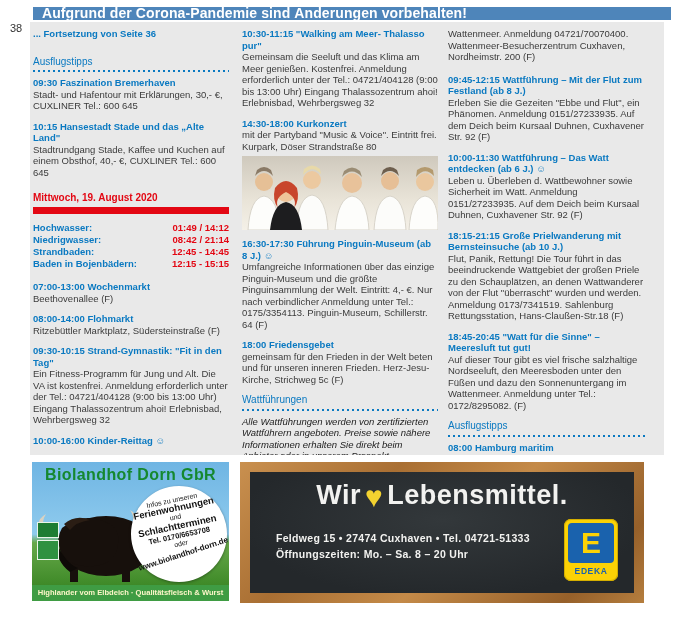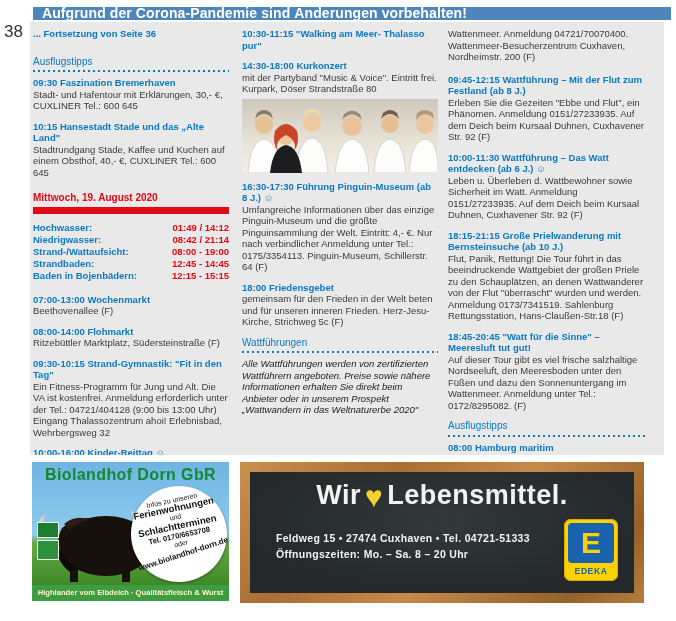--- a/index.html
+++ b/index.html
@@ -1,19 +1,19 @@
 <!DOCTYPE html>
 <html><head>
 <meta charset="utf-8">
 <style>
   * { margin:0; padding:0; box-sizing:border-box; }
   html,body { width:676px; height:621px; background:#fff; font-family:"Liberation Sans", sans-serif; overflow:hidden; }
   .page { position:relative; width:676px; height:621px; background:#fff; }
 
-  .page-number { position:absolute; left:4px; top:22px; font-size:17px; color:#333; }
+  .page-number { position:absolute; left:10px; top:22px; font-size:11px; color:#333; }
 
   .notice-bar { position:absolute; left:33px; top:7px; width:638px; height:13px; background:#4e85ba;
     color:#fff; font-size:14px; font-weight:bold; line-height:13px; padding-left:9px; letter-spacing:.1px; }
 
   .panel { position:absolute; left:30px; top:22px; width:634px; height:433px; background:#e9e9e9; overflow:hidden; }
 
   .col { position:absolute; top:6px; width:196px; font-size:9.5px; line-height:11.5px; color:#3b3b3b; }
   .col1 { left:3px; }
   .col2 { left:212px; }
   .col3 { left:418px; width:200px; }
@@ -103,24 +103,20 @@
       <div class="tide-table">
         <div class="tide-row">
           <span class="tide-label">Hochwasser:</span>
           <span class="tide-value">01:49 / 14:12</span>
         </div>
         <div class="tide-row">
           <span class="tide-label">Niedrigwasser:</span>
           <span class="tide-value">08:42 / 21:14</span>
         </div>
         <div class="tide-row">
-          <span class="tide-label">Strand-/Wattaufsicht:</span>
-          <span class="tide-value">08:00 - 19:00</span>
-        </div>
-        <div class="tide-row">
           <span class="tide-label">Strandbaden:</span>
           <span class="tide-value">12:45 - 14:45</span>
         </div>
         <div class="tide-row">
           <span class="tide-label">Baden in Bojenbädern:</span>
           <span class="tide-value">12:15 - 15:15</span>
         </div>
       </div>
       <div class="event">
         <div class="event-title">07:00-13:00 Wochenmarkt</div>
@@ -136,20 +132,21 @@
       </div>
       <div class="event">
         <div class="event-title">10:00-16:00 Kinder-Reittag ☺</div>
 
       </div>
     </div>
 
     <div class="col col2">
       <div class="event">
         <div class="event-title">10:30-11:15 "Walking am Meer- Thalasso pur"</div>
+        <div class="event-body">Gemeinsam die Seeluft und das Klima am Meer genießen. Kostenfrei. Anmeldung erforderlich unter der Tel.: 04721/404128 (9:00 bis 13:00 Uhr) Eingang Thalassozentrum ahoi! Erlebnisbad, Wehrbergsweg 32</div>
       </div>
       <div class="event" style="margin-bottom:4px;">
         <div class="event-title">14:30-18:00 Kurkonzert</div>
         <div class="event-body">mit der Partyband "Music &amp; Voice". Eintritt frei. Kurpark, Döser Strandstraße 80</div>
       </div>
       <div class="band-photo">
         <svg width="196" height="74" viewBox="0 0 196 74" xmlns="http://www.w3.org/2000/svg">
           <defs>
             <linearGradient id="bg" x1="0" y1="0" x2="0" y2="1">
               <stop offset="0" stop-color="#cfc9bd"></stop>

